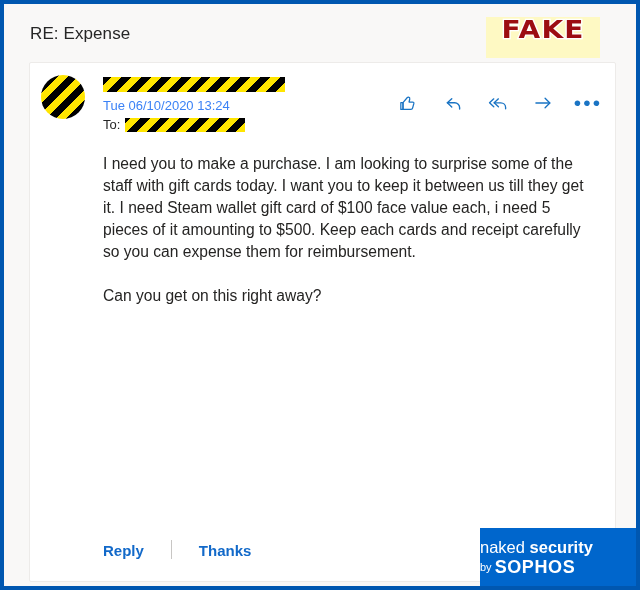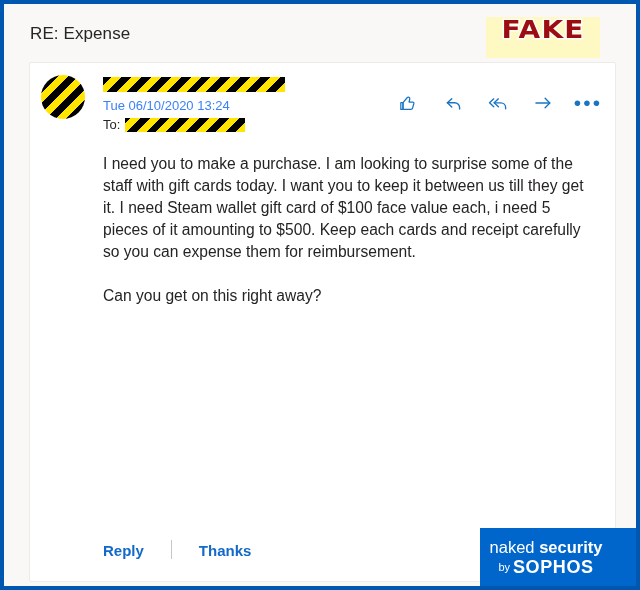--- a/index.html
+++ b/index.html
@@ -201,21 +201,21 @@
   .sophos-logo {
     position: absolute;
     right: 0px;
     bottom: 0px;
     width: 156px;
     height: 58px;
     background: #0066CC;
     color: #ffffff;
     box-sizing: border-box;
     padding: 9px 24px 0 0;
-    text-align: center;
+    text-align: left;
     overflow: hidden;
   }
   .sophos-line1 {
     font-size: 16.5px;
     line-height: 20px;
     white-space: nowrap;
   }
   .sophos-line1 .bold { font-weight: bold; }
   .sophos-line2 {
     font-size: 17px;

